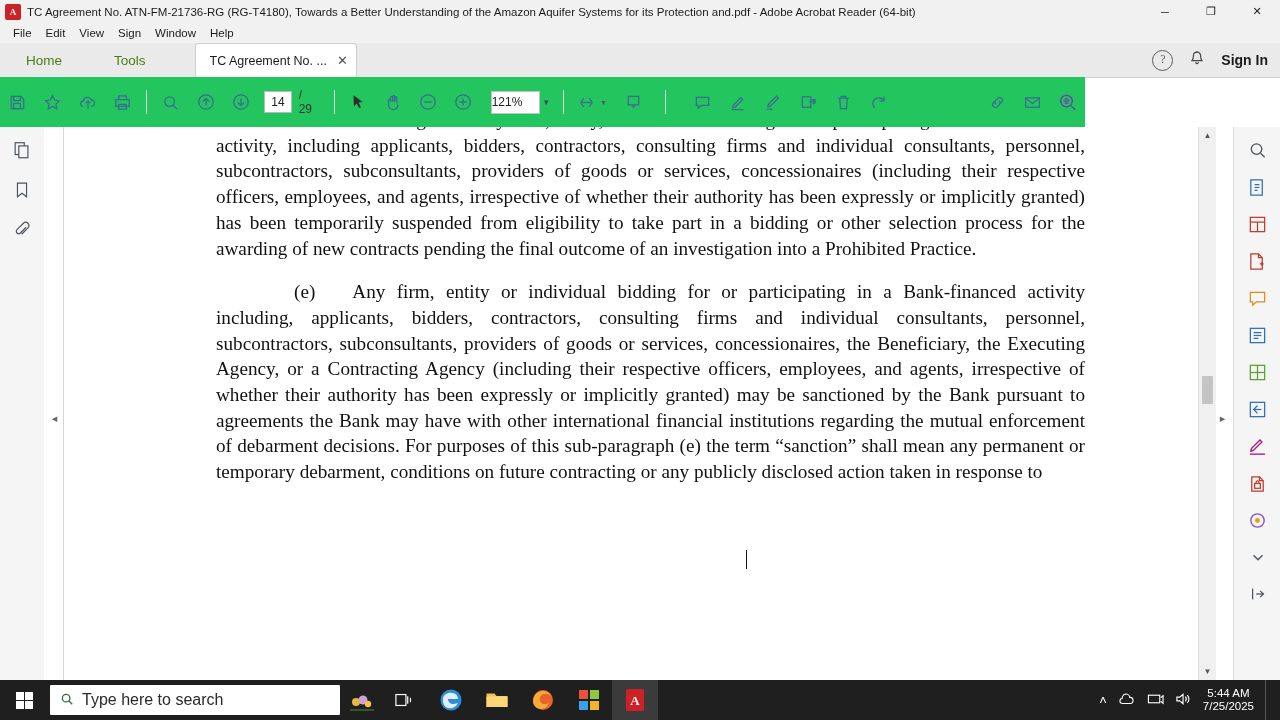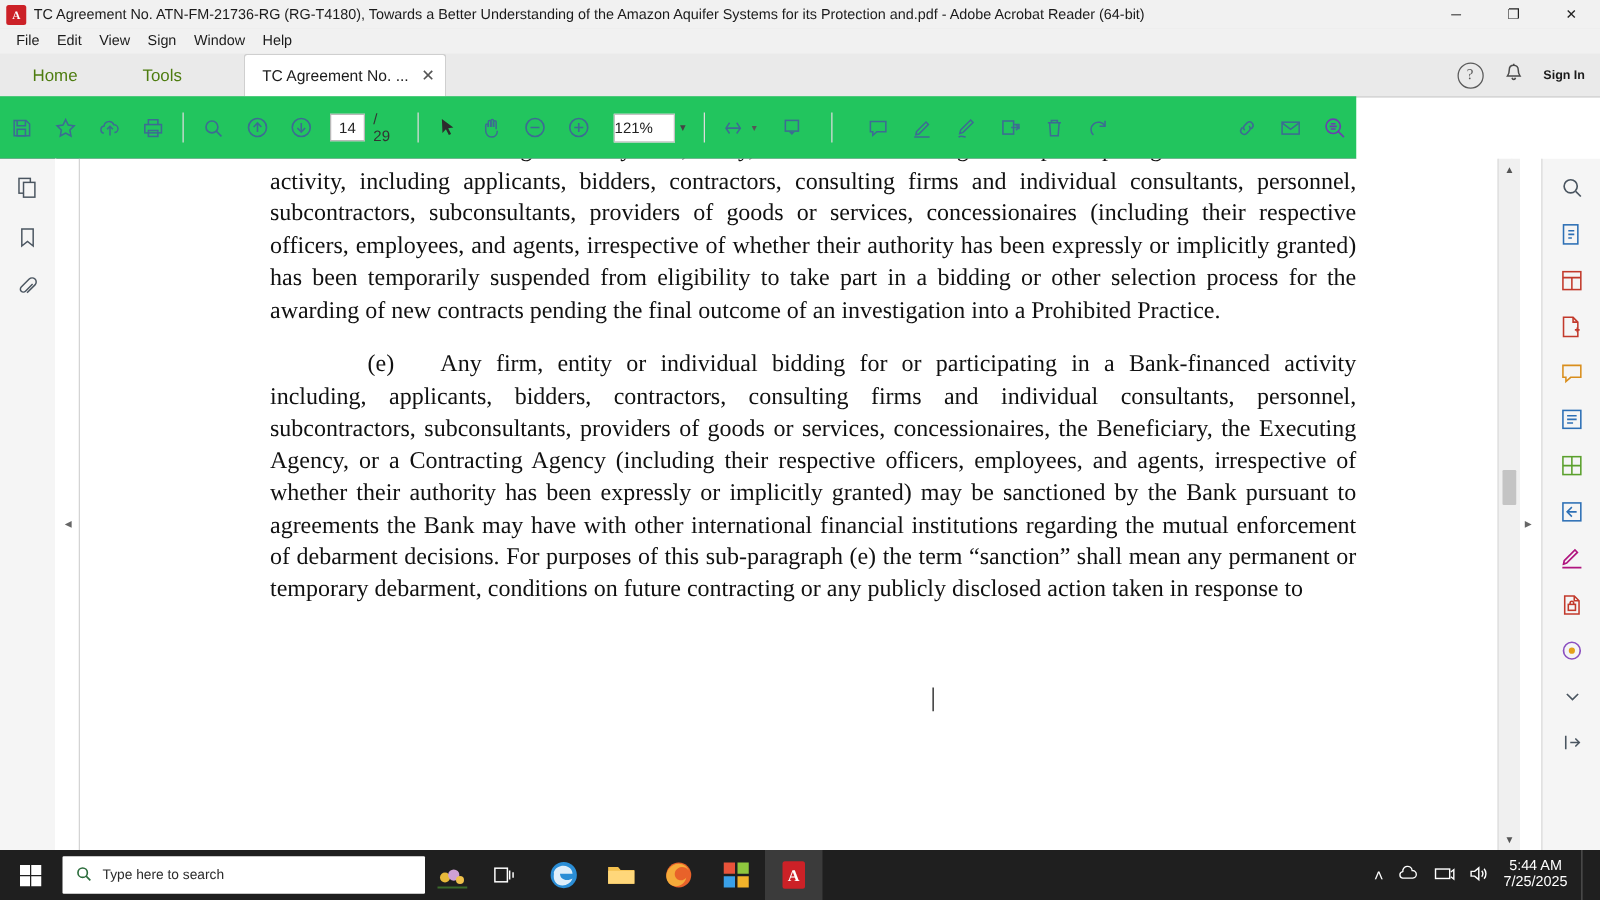--- a/index.html
+++ b/index.html
@@ -77,21 +77,21 @@
   }
   .tab-right {
     margin-left: auto; display: flex; align-items: center; height: 34px; padding-right: 12px; gap: 16px;
   }
   .circ-icon {
     width: 19px; height: 19px; border: 1.4px solid #5a5a5a; border-radius: 50%;
     font-size: 12px; color: #5a5a5a; text-align: center; line-height: 17px;
     font-family: "Liberation Serif", serif;
   }
   .bell { font-size: 15px; color: #4a4a4a; }
-  .signin { font-size: 10px; font-weight: bold; color: #1b1b1b; }
+  .signin { font-size: 14px; font-weight: bold; color: #1b1b1b; }
 
   
   .toolbar {
     position: absolute; top: 77px; left: 0; width: 1085px; height: 50px;
     background: #22c55e; border-bottom: 2px solid #701a75;
     display: flex; align-items: center;
   }
   .tbtn {
     width: 32px; height: 32px; margin: 0 4px;
     display: flex; align-items: center; justify-content: center;
@@ -189,21 +189,21 @@
     width: 17px; height: 17px;
     display: grid; grid-template-columns: 8px 8px; grid-template-rows: 8px 8px; gap: 1px;
   }
   .start .win i { background: #ffffff; display: block; }
   .searchbox {
     width: 290px; height: 30px; background: #ffffff;
     display: flex; align-items: center; margin-left: 2px;
     border-radius: 1px;
   }
   .searchbox .mag { margin: 0 8px 0 10px; color: #2b6c3b; font-size: 13px; }
-  .searchbox .ph { font-size: 11px; color: #2a2a2a; }
+  .searchbox .ph { font-size: 16px; color: #2a2a2a; }
   .tb-app {
     width: 46px; height: 40px; display: flex; align-items: center; justify-content: center;
     position: relative;
   }
   .tb-app.active { background: #3b3b3b; }
   .tray {
     margin-left: auto; display: flex; align-items: center; height: 40px;
     color: #ffffff; font-size: 11px; padding-right: 8px; gap: 11px;
   }
   .clock { text-align: center; line-height: 13px; font-size: 11.5px; color: #fff; }

